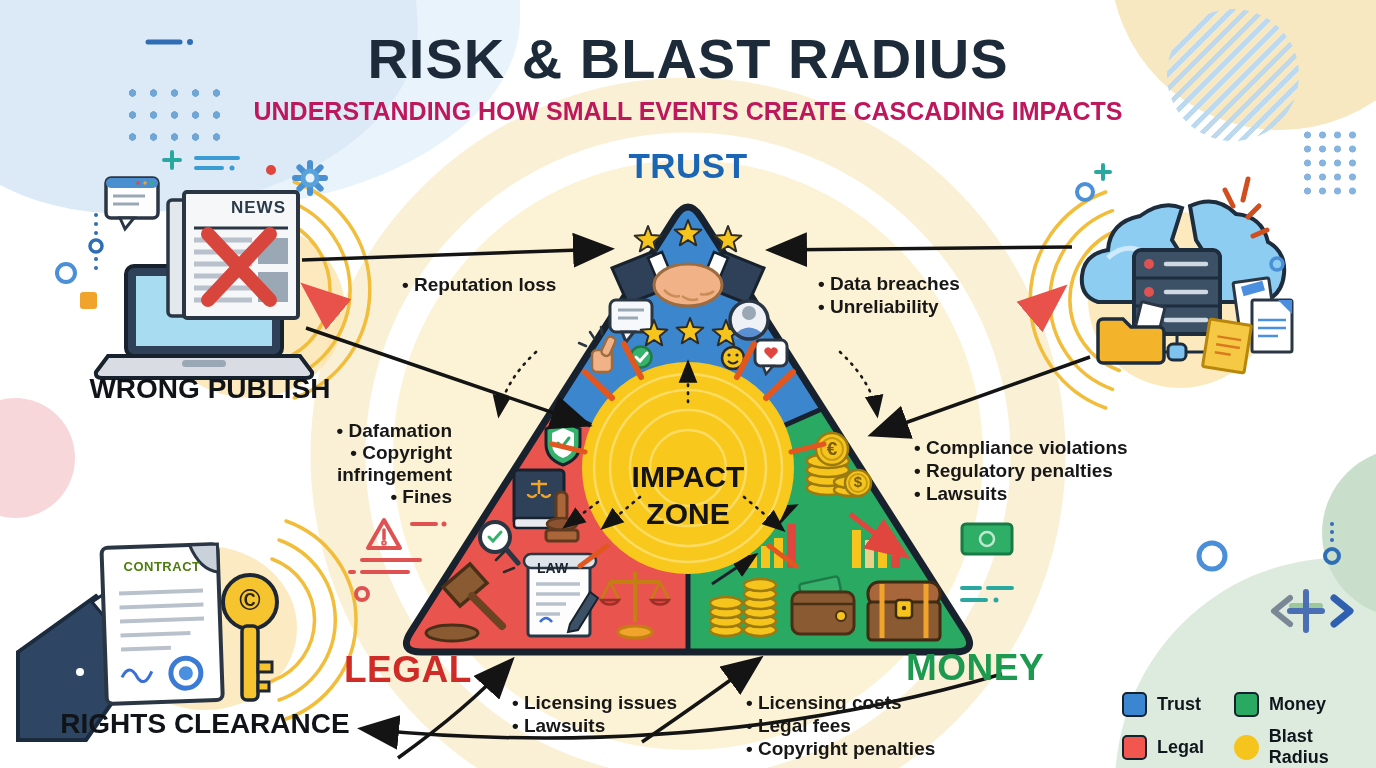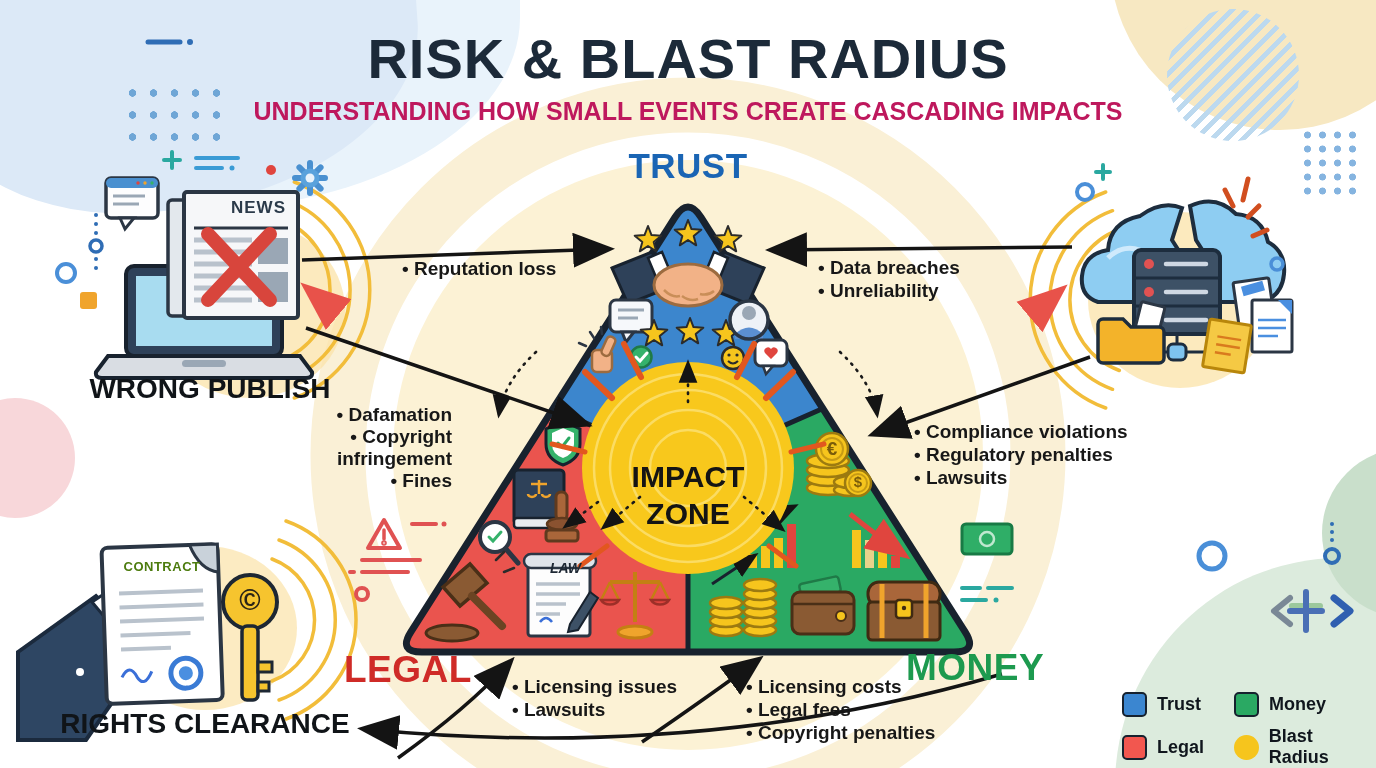--- a/index.html
+++ b/index.html
@@ -11,21 +11,21 @@
   .title{width:1376px;text-align:center;top:26px;left:0;font-size:56px;font-weight:800;
          color:#1c2a39;letter-spacing:1px;}
   .subtitle{width:1376px;text-align:center;top:97px;left:0;font-size:25px;font-weight:700;color:#be185d;}
   .vertex{font-weight:800;letter-spacing:.5px;}
   .trust{width:1376px;text-align:center;top:146px;left:0;font-size:35px;color:#1a65b4;}
   .legal{left:344px;top:649px;font-size:37px;color:#cf2b27;}
   .money{left:906px;top:647px;font-size:37px;color:#1d9a4f;}
   .scen{font-size:28px;font-weight:800;color:#101418;text-align:center;}
   .impact{left:598px;top:430px;width:180px;text-align:center;font-size:30px;font-weight:800;
           line-height:37px;color:#141414;margin-top:28px;}
-  .lst{position:absolute;z-index:5;font-weight:700;font-size:19px;color:#171717;line-height:23px;}
+  .lst{position:absolute;z-index:5;font-weight:700;font-size:19px;color:#171717;line-height:23px;margin-top:16px;}
   .dots{background-image:radial-gradient(circle,#6fa6d6 3.5px,rgba(0,0,0,0) 4px);background-size:21px 22px;}
   .dots2{background-image:radial-gradient(circle,#85b4e0 3.2px,rgba(0,0,0,0) 3.8px);background-size:15px 14px;}
   .stripes{background-image:repeating-linear-gradient(135deg,#bcd9ef 0 5px,rgba(0,0,0,0) 5px 11px);border-radius:50%;}
   .legend{position:absolute;left:1122px;top:692px;z-index:6;display:grid;
           grid-template-rows:repeat(2,auto);grid-auto-flow:column;column-gap:30px;row-gap:9px;}
   .legend-item{display:flex;align-items:center;gap:10px;font-size:18px;font-weight:700;color:#10161d;}
   .swatch{width:21px;height:21px;border:2.5px solid #16212e;border-radius:5px;display:inline-block;}
   .swatch.round{border-radius:50%;border-color:rgba(0,0,0,0);}
   .icontxt{font-weight:800;}
 </style>
@@ -488,21 +488,21 @@
     <div>• Lawsuits</div>
   </div>
   <div class="lst" style="left:746px;top:675px;">
     <div>• Licensing costs</div>
     <div>• Legal fees</div>
     <div>• Copyright penalties</div>
   </div>
 
   <div class="txt icontxt" style="left:200px;top:198px;width:86px;text-align:right;font-size:17px;color:#2b3a4a;letter-spacing:1px;">NEWS</div>
   <div class="txt icontxt" style="left:114px;top:559px;width:96px;text-align:center;font-size:13px;color:#4d7c0f;letter-spacing:.5px;">CONTRACT</div>
-  <div class="txt icontxt" style="left:537px;top:560px;width:44px;text-align:right;font-size:14px;color:#1d2733;font-style:italic;">LAW</div>
+  <div class="txt icontxt" style="left:537px;top:560px;width:44px;text-align:left;font-size:14px;color:#1d2733;">LAW</div>
   <div class="txt icontxt" style="left:236px;top:584px;width:28px;text-align:center;font-size:29px;color:#2a2417;">©</div>
   <div class="txt icontxt" style="left:820px;top:438px;width:24px;text-align:center;font-size:19px;color:#7a5c0a;">€</div>
   <div class="txt icontxt" style="left:848px;top:473px;width:20px;text-align:center;font-size:15px;color:#7a5c0a;">$</div>
 
   <div class="legend">
     <div class="legend-item">
       <span class="swatch" style="background: rgb(59, 134, 208);"></span>
       <span>Trust</span>
     </div>
     <div class="legend-item">

